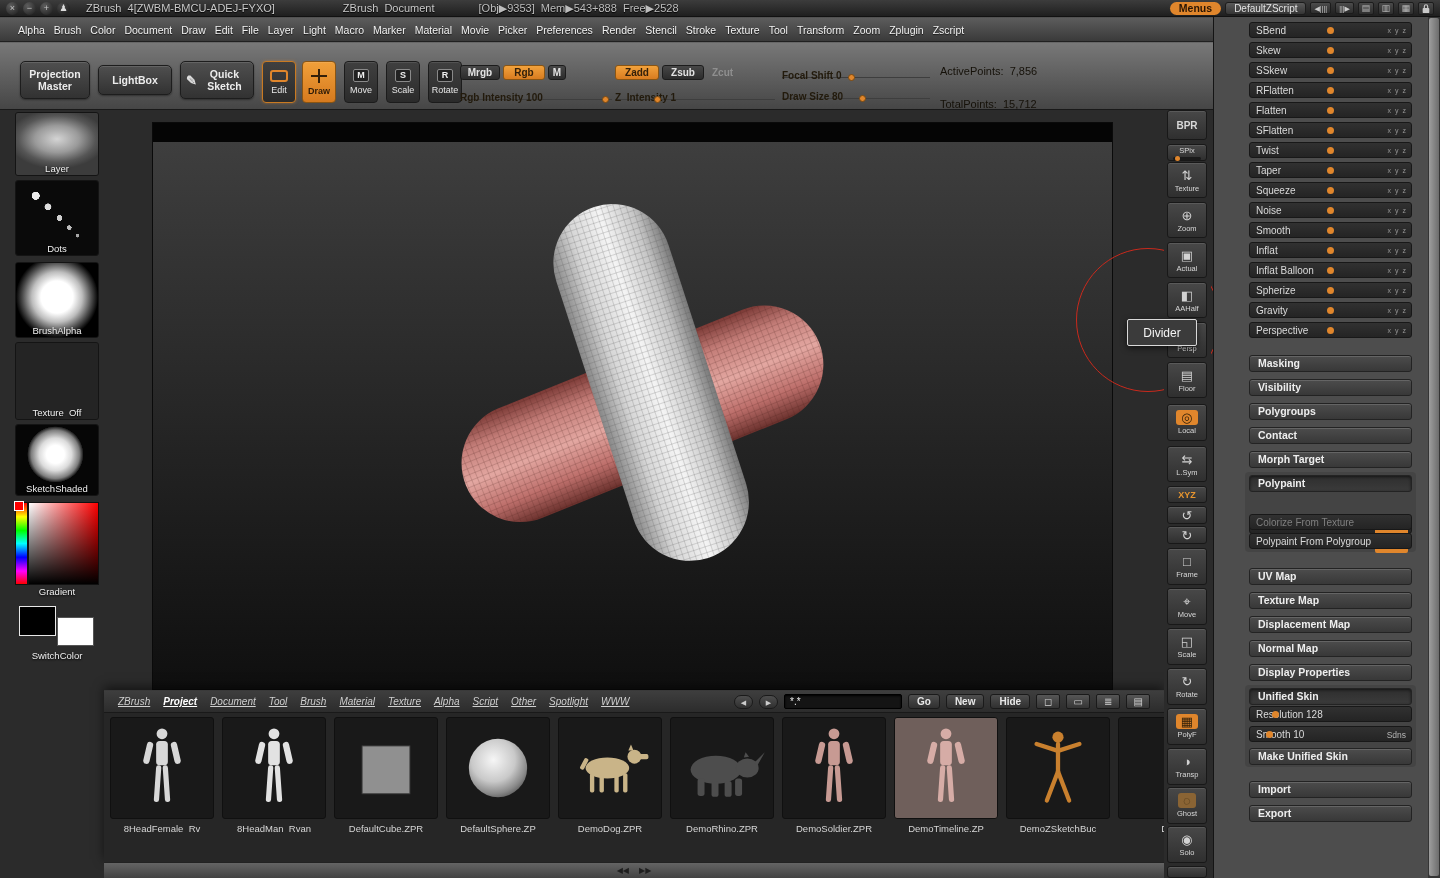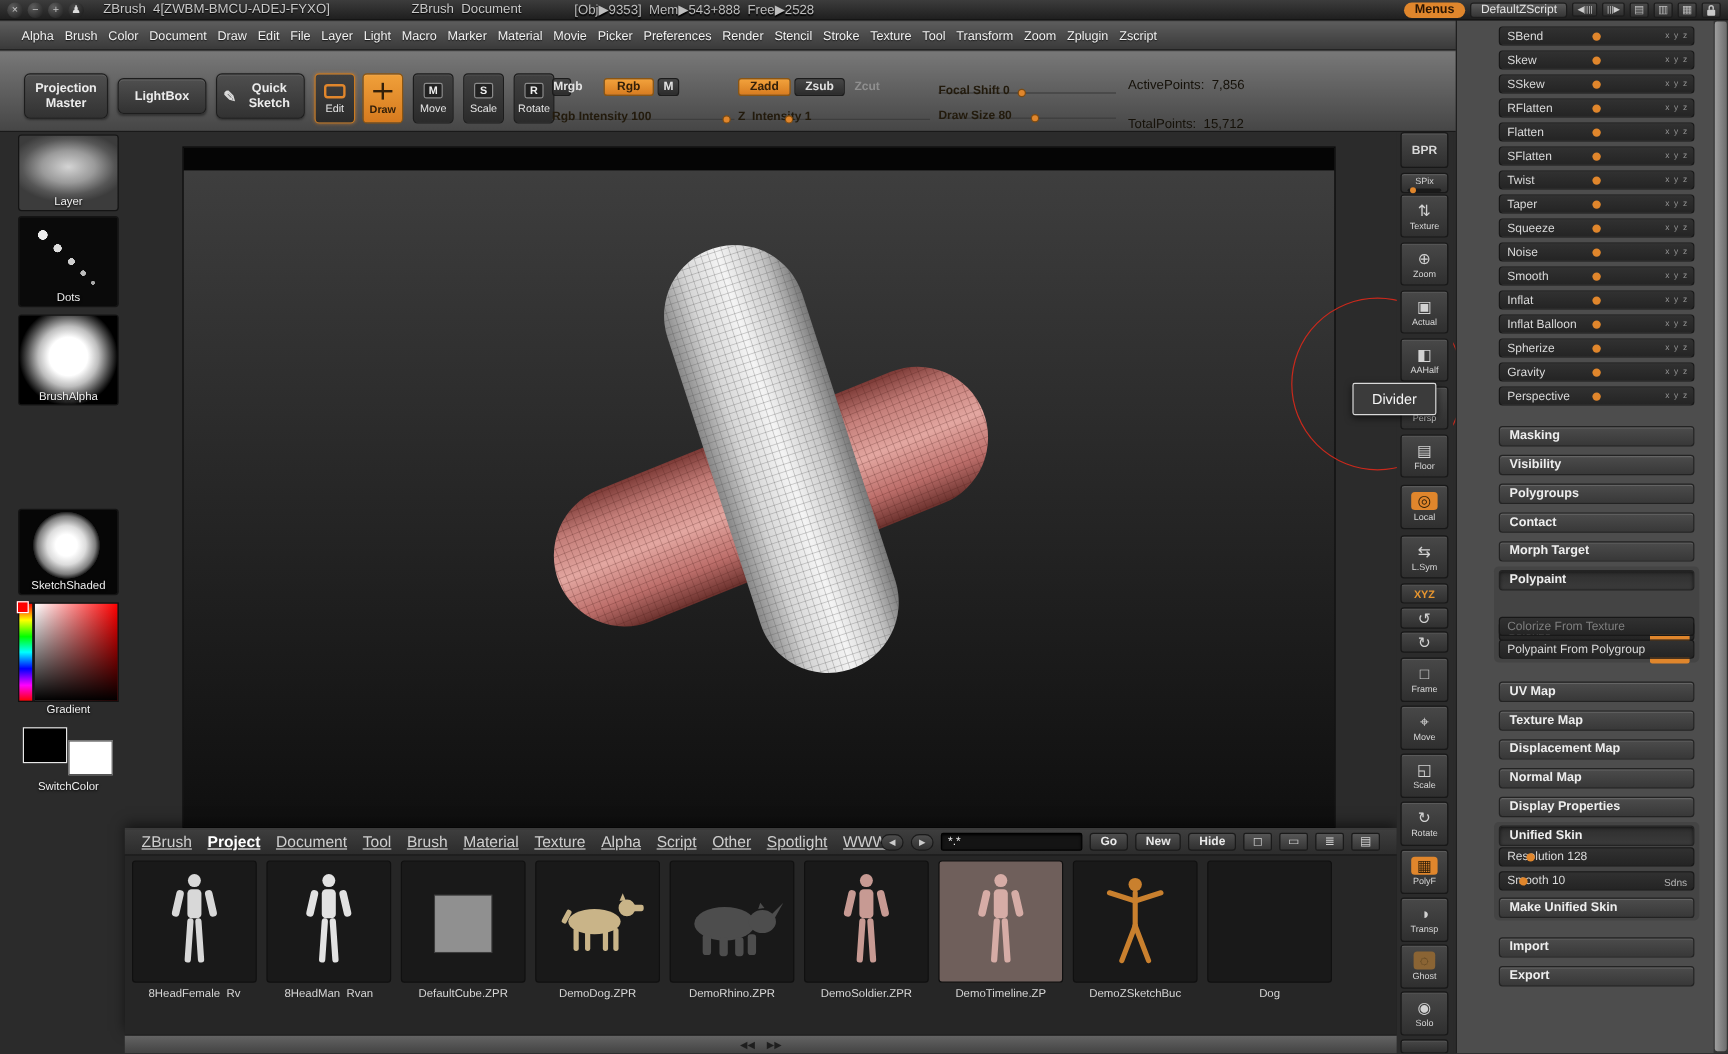--- a/index.html
+++ b/index.html
@@ -38,21 +38,21 @@
   #mode-draw .ml{color:#2e1c08;font-weight:bold;}
   #mode-move{left:344px;} #mode-scale{left:386px;} #mode-rotate{left:428px;}
   .edit-ic{width:18px;height:12px;border:2px solid #e0862c;border-radius:3px;}
   .cross-ic{position:relative;width:16px;height:14px;}
   .cross-ic i{position:absolute;background:#33200a;}
   .cross-ic i:first-child{left:7px;top:0;width:2px;height:14px;}
   .cross-ic i:last-child{left:0;top:6px;width:16px;height:2px;}
   .letter-ic{width:16px;height:13px;border:1px solid #8a8a8a;border-radius:2px;font-size:9px;font-weight:bold;color:#eee;text-align:center;line-height:11px;background:#222;}
   .pill{position:absolute;top:22px;height:15px;background:linear-gradient(#474747,#2c2c2c);border:1px solid #1c1c1c;border-radius:3px;color:#e2e2e2;font-size:10px;font-weight:bold;text-align:center;line-height:13px;}
   .pill.on{background:linear-gradient(#f2a23c,#d87c20);color:#33200a;border-color:#8a5513;}
-  #mrgb-btn{left:460px;width:16px;} #rgb-btn{left:503px;width:42px;} #m-btn{left:548px;width:18px;}
+  #mrgb-btn{left:460px;width:40px;} #rgb-btn{left:503px;width:42px;} #m-btn{left:548px;width:18px;}
   #zadd-btn{left:615px;width:44px;} #zsub-btn{left:662px;width:42px;}
   #zcut-btn{position:absolute;left:712px;top:24px;font-size:10px;font-weight:bold;color:#8f8f8f;}
   .tb-slider{position:absolute;height:13px;border-bottom:1px solid #3e3e3e;}
   .sl-label{font-size:10px;font-weight:bold;color:#221a0c;white-space:pre;}
   .sl-dot{position:absolute;bottom:-4px;width:7px;height:7px;background:#e0862c;border:1px solid #7a4a12;border-radius:50%;}
   #sl-rgb{left:460px;top:44px;width:152px;} #sl-z{left:615px;top:44px;width:160px;}
   #sl-focal{left:782px;top:22px;width:148px;} #sl-draw{left:782px;top:43px;width:148px;}
   .tb-stat{position:absolute;font-size:11px;font-weight:normal;color:#151109;white-space:pre;}
   #stat-active{left:940px;top:22px;} #stat-total{left:940px;top:43px;margin-top:12px;}
 
@@ -107,21 +107,21 @@
   #us-header{top:671px;} #us-res{top:689px;} #us-smooth{top:709px;} #us-make{top:731px;}
   #imp-btn{top:764px;} #exp-btn{top:788px;}
   .grd-btn{position:absolute;right:3px;top:2px;height:12px;line-height:12px;background:#e0862c;color:#2b1703;font-size:13px;font-weight:bold;padding:16px 5px;border-radius:2px;}
   .sdns{position:absolute;right:5px;top:3px;font-size:8.5px;color:#b5b5b5;}
   #tray-scrollbar{position:absolute;right:0;top:0;width:12px;height:861px;background:#353535;}
   #tray-thumb{position:absolute;left:1px;top:1px;width:10px;height:858px;background:linear-gradient(to right,#9e9e9e,#6d6d6d);border-radius:2px;}
 
   
   #lightbox{position:absolute;left:104px;top:690px;width:1060px;height:172px;background:#262626;z-index:30;box-shadow:0 -3px 10px rgba(0,0,0,.55);border-top:1px solid #3a3a3a;}
   #lb-tabs{position:relative;height:22px;background:linear-gradient(#3e3e3e,#2c2c2c);border-bottom:1px solid #191919;display:flex;align-items:center;gap:13px;padding:0 14px;}
-  .lb-tab{font-size:13px;color:#cfcfcf;text-decoration:underline;white-space:nowrap;}
+  .lb-tab{font-size:10px;color:#cfcfcf;text-decoration:underline;white-space:nowrap;font-style:italic;}
   .lb-tab.active{color:#ffffff;font-weight:bold;}
   #lb-controls{position:absolute;left:630px;top:3px;display:flex;gap:6px;align-items:center;}
   .lb-nav{width:19px;height:14px;border-radius:7px;background:linear-gradient(#4e4e4e,#303030);border:1px solid #1a1a1a;color:#ccc;font-size:7px;text-align:center;line-height:13px;}
   #lb-filter{width:118px;height:15px;background:#141414;border:1px solid #000;border-radius:2px;color:#ececec;font-size:10px;padding:0 5px;box-shadow:inset 0 1px 2px #000;}
   .lb-btn2{height:15px;line-height:14px;background:linear-gradient(#4e4e4e,#303030);border:1px solid #1a1a1a;border-radius:3px;color:#e8e8e8;font-size:10px;font-weight:bold;padding:0 8px;}
   .lb-view{width:24px;height:15px;background:linear-gradient(#565656,#353535);border:1px solid #1a1a1a;border-radius:2px;color:#d2d2d2;font-size:10px;text-align:center;line-height:13px;}
   #lb-thumbs{position:absolute;left:2px;top:24px;right:0;bottom:18px;display:flex;overflow:hidden;}
   .lb-item{flex:0 0 112px;width:112px;padding-top:2px;}
   .lb-img{width:104px;height:102px;margin:0 auto;background:#191919;border:1px solid #101010;border-radius:3px;display:flex;align-items:center;justify-content:center;overflow:hidden;}
   .lb-label{text-align:center;font-size:9.5px;color:#d6d6d6;margin-top:4px;white-space:pre;overflow:hidden;}
@@ -245,20 +245,24 @@
         <div class="art art-matcap"></div>
         <div class="sb-label">Layer</div>
       </div>
       <div class="sb-item kind-stroke" style="top: 68px; height: 76px;">
         <div class="art art-stroke"></div>
         <div class="sb-label">Dots</div>
       </div>
       <div class="sb-item kind-alpha" style="top: 150px; height: 76px;">
         <div class="art art-alpha"></div>
         <div class="sb-label">BrushAlpha</div>
+      </div>
+      <div class="sb-item kind-texture" style="top: 230px; height: 78px;">
+        <div class="art art-texture"></div>
+        <div class="sb-label">Texture  Off</div>
       </div>
       <div class="sb-item kind-material" style="top: 312px; height: 72px;">
         <div class="art art-material"></div>
         <div class="sb-label">SketchShaded</div>
       </div>
       <div class="sb-item kind-picker" style="top: 390px; height: 96px;">
         <div class="pk-hue"></div>
         <div class="pk-sv"></div>
         <div class="pk-swatch"></div>
         <div class="sb-label">Gradient</div>
@@ -580,20 +584,36 @@
           <div class="lb-img">
             <svg viewBox="0 0 100 100" width="92" height="92">
               <rect x="24" y="26" width="52" height="52" fill="#909090"></rect>
               <rect x="24" y="26" width="52" height="52" fill="none" stroke="#3c3c3c"></rect>
             </svg>
           </div>
           <div class="lb-label">DefaultCube.ZPR</div>
         </div>
         <div class="lb-item">
           <div class="lb-img">
+            <svg viewBox="0 0 100 100" width="94" height="94">
+              <defs>
+                <radialGradient id="sphG" cx="42%" cy="36%" r="68%">
+                  <stop offset="0" stop-color="#f6f6f6"></stop>
+                  <stop offset="0.55" stop-color="#c9c9c9"></stop>
+                  <stop offset="0.85" stop-color="#8a8a8a"></stop>
+                  <stop offset="1" stop-color="#5f5f5f"></stop>
+                </radialGradient>
+              </defs>
+              <circle cx="50" cy="50" r="31" fill="url(#sphG)"></circle>
+            </svg>
+          </div>
+          <div class="lb-label">DefaultSphere.ZP</div>
+        </div>
+        <div class="lb-item">
+          <div class="lb-img">
             <svg viewBox="0 0 110 80" width="96" height="70">
               <g fill="#c9b488">
                 <ellipse cx="52" cy="40" rx="25" ry="12"></ellipse>
                 <rect x="32" y="46" width="5" height="22" rx="2"></rect>
                 <rect x="43" y="48" width="5" height="20" rx="2"></rect>
                 <rect x="60" y="48" width="5" height="20" rx="2"></rect>
                 <rect x="70" y="46" width="5" height="22" rx="2"></rect>
                 <circle cx="83" cy="27" r="8"></circle>
                 <rect x="86" y="24" width="13" height="6" rx="2"></rect>
                 <path d="M76 20 l3 -7 3 7 z"></path>

